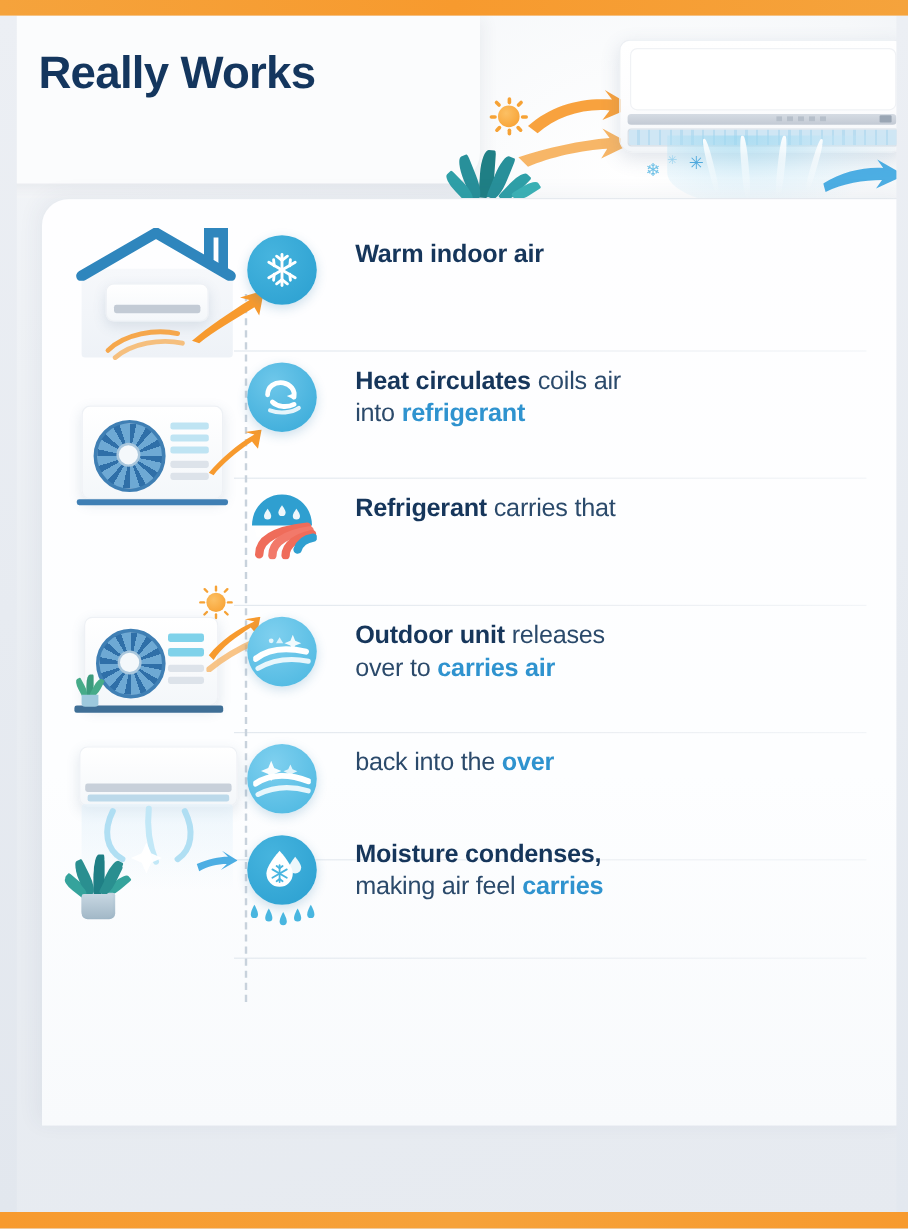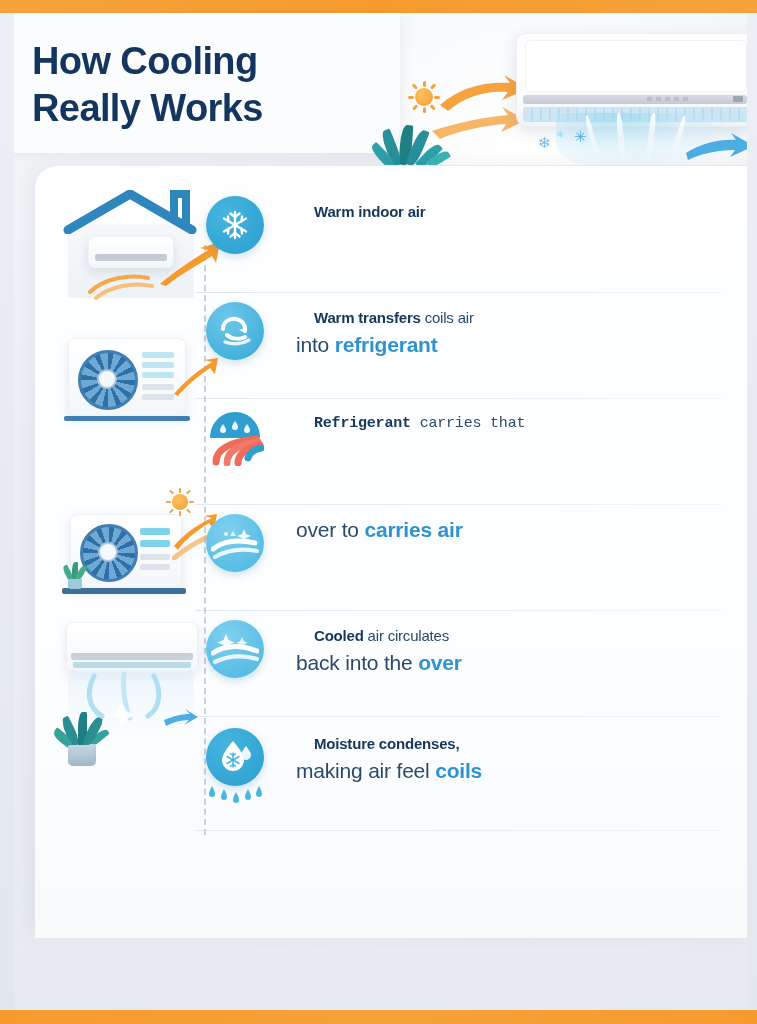--- a/index.html
+++ b/index.html
@@ -85,21 +85,21 @@
   .badge{position:absolute;width:58px;height:58px;border-radius:50%;z-index:10;
     background:radial-gradient(circle at 35% 30%,#46b4de,#2a9fd0);
     box-shadow:0 3px 9px rgba(40,120,170,.22);}
   .badge.soft{background:radial-gradient(circle at 38% 28%,#6ec7ea,#36a9d8);}
   .badge.pale{background:radial-gradient(circle at 38% 28%,#7fd0ef,#49b6e0);}
   .badge-glyph{position:absolute;left:0;top:0;width:58px;height:58px;
     display:flex;align-items:center;justify-content:center;color:#fff;}
 
   
   .txt{position:absolute;left:296px;width:420px;color:#1d3f63;}
-  .line1{font-size:15px;line-height:27px;letter-spacing:-.2px;margin-left:18px;}
+  .line1{font-size:21px;line-height:27px;letter-spacing:-.2px;}
   .line2{font-size:21px;line-height:28px;letter-spacing:-.2px;}
   .b{font-weight:bold;color:#16365b;}
   .n{font-weight:normal;color:#2b4a6b;}
   .hl{font-weight:bold;color:#2f93cf;}
 
   
   .ill{position:absolute;}
   .unit-box{position:absolute;background:linear-gradient(180deg,#ffffff,#f4f7fa);
     border-radius:7px;box-shadow:0 4px 11px rgba(70,100,135,.15);border:1px solid #eef1f5;}
   .fan{position:absolute;border-radius:50%;
@@ -126,21 +126,20 @@
 
   <div class="bar-top"></div>
   <div class="edge-left"></div>
   <div class="edge-right"></div>
 
   <div class="header">
     <div class="hdr-swoop"></div>
     <div class="hdr-white"></div>
 
     <div class="title">
-      <div>How Cooling</div>
       <div>Really Works</div>
     </div>
 
     <div class="sun">
       <div class="sun-core"></div>
       <div class="ray" style="left:15px;top:0;width:2.5px;height:6px;"></div>
       <div class="ray" style="left:15px;top:26px;width:2.5px;height:6px;"></div>
       <div class="ray" style="left:0;top:15px;width:6px;height:2.5px;"></div>
       <div class="ray" style="left:26px;top:15px;width:6px;height:2.5px;"></div>
       <div class="ray" style="left:4px;top:4px;width:6px;height:2.5px;transform:rotate(45deg);"></div>
@@ -325,21 +324,21 @@
         <svg width="36" height="36" viewBox="0 0 36 36">
           <path d="M6,16 C6,9 12,5 19,6 C25,7 29,12 28,18" stroke="#fff" stroke-width="4" fill="none" stroke-linecap="round"></path>
           <path d="M30,14 l-2,6 l-6,-3 Z" fill="#fff"></path>
           <path d="M10,22 C14,26 22,27 28,24" stroke="#fff" stroke-width="4" fill="none" stroke-linecap="round"></path>
           <path d="M8,29 C16,32 26,31 32,27" stroke="#fff" stroke-width="3.4" fill="none" stroke-linecap="round" opacity=".85"></path>
         </svg>
       </div>
     </div>
     <div class="txt" style="top:8px;">
       <div class="line1">
-        <span class="b">Warm transfers</span><span class="n"> coils air</span>
+        <span class="b">Heat circulates</span><span class="n"> coils air</span>
       </div>
       <div class="line2">
         <span class="n">into </span><span class="hl">refrigerant</span>
       </div>
     </div>
     <div class="divider" style="top:102px;"></div>
   </div>
 
   <div class="row" style="top:402px;">
     <div style="position:absolute;left:206px;top:6px;width:58px;height:58px;z-index:10;">
@@ -350,71 +349,71 @@
           <path d="M29,13 c0,0 3,4 3,6 a3,3 0 0 1 -6,0 c0,-2 3,-6 3,-6Z"></path>
           <path d="M41,16 c0,0 3,4 3,6 a3,3 0 0 1 -6,0 c0,-2 3,-6 3,-6Z"></path>
         </g>
         <path d="M6,32 C20,31 40,33 52,30 L52,38 C40,41 22,38 8,40 Z" fill="#ffffff"></path>
         <path d="M10,54 C10,42 22,34 50,31" stroke="#ef6c5a" stroke-width="7" fill="none" stroke-linecap="round"></path>
         <path d="M21,55 C21,44 32,37 52,34" stroke="#f2796a" stroke-width="7" fill="none" stroke-linecap="round"></path>
         <path d="M32,55 C32,46 41,40 54,37" stroke="#ef6c5a" stroke-width="7" fill="none" stroke-linecap="round"></path>
         <path d="M42,50 C44,44 49,41 55,40" stroke="#2f9fd0" stroke-width="7" fill="none" stroke-linecap="round"></path>
       </svg>
     </div>
-    <div class="txt" style="top:8px;font-family:Liberation Mono, monospace;">
+    <div class="txt" style="top:8px;">
       <div class="line1">
         <span class="b">Refrigerant</span><span class="n"> carries that</span>
       </div>
     </div>
     <div class="divider" style="top:102px;"></div>
   </div>
 
   <div class="row" style="top:508px;">
     <div class="badge pale" style="left:206px;top:6px;">
       <div class="badge-glyph">
         <svg width="48" height="48" viewBox="0 0 48 48">
           <path d="M2,30 C12,22 26,20 44,24" stroke="#fff" stroke-width="5" fill="none" stroke-linecap="round"></path>
           <path d="M4,38 C16,31 30,29 46,32" stroke="#fff" stroke-width="4.2" fill="none" stroke-linecap="round" opacity=".85"></path>
           <path d="M33,10 l2,5 l5,2 l-5,2 l-2,5 l-2,-5 l-5,-2 l5,-2 Z" fill="#fff" opacity=".9"></path>
           <circle cx="15" cy="15" r="2" fill="#fff" opacity=".8"></circle>
           <path d="M22,12 l3,5 l-6,0 Z" fill="#fff" opacity=".75"></path>
         </svg>
       </div>
     </div>
     <div class="txt" style="top:8px;">
+      <div class="line1">
+        <span class="b">Outdoor unit</span><span class="n"> releases</span>
+      </div>
       <div class="line2">
         <span class="n">over to </span><span class="hl">carries air</span>
       </div>
     </div>
     <div class="divider" style="top:102px;"></div>
   </div>
 
   <div class="row" style="top:614px;">
     <div class="badge pale" style="left:206px;top:6px;">
       <div class="badge-glyph">
         <svg width="48" height="48" viewBox="0 0 48 48">
           <path d="M2,28 C14,20 30,20 46,26" stroke="#fff" stroke-width="5" fill="none" stroke-linecap="round"></path>
           <path d="M4,37 C18,30 32,30 46,34" stroke="#fff" stroke-width="4.2" fill="none" stroke-linecap="round" opacity=".85"></path>
           <path d="M15,9 l2.5,6 l6,2.5 l-6,2.5 l-2.5,6 l-2.5,-6 l-6,-2.5 l6,-2.5 Z" fill="#fff" opacity=".95"></path>
           <path d="M31,12 l1.8,4 l4,1.8 l-4,1.8 l-1.8,4 l-1.8,-4 l-4,-1.8 l4,-1.8 Z" fill="#fff" opacity=".8"></path>
         </svg>
       </div>
     </div>
     <div class="txt" style="top:8px;">
-      <div class="line1">
-        <span class="b">Cooled</span><span class="n"> air circulates</span>
-      </div>
       <div class="line2">
         <span class="n">back into the </span><span class="hl">over</span>
       </div>
     </div>
     <div class="divider" style="top:102px;"></div>
   </div>
 
-  <div class="row" style="top:722px;">
+  <div class="row" style="top:690px;">
     <div class="badge" style="left:206px;top:6px;">
       <div class="badge-glyph">
         <svg width="40" height="40" viewBox="0 0 40 40">
           <path d="M18,4 C18,4 29,16 29,23 A11,11 0 0 1 7,23 C7,16 18,4 18,4 Z" fill="#fff"></path>
           <path d="M31,9 C31,9 36,15 36,18 A5,5 0 0 1 26,18 C26,15 31,9 31,9 Z" fill="#fff" opacity=".9"></path>
           <g stroke="#49b6e0" stroke-width="1.5" stroke-linecap="round">
             <line x1="18" y1="16" x2="18" y2="30"></line>
               <line x1="12" y1="19.5" x2="24" y2="26.5"></line>
             <line x1="12" y1="26.5" x2="24" y2="19.5"></line>
             <line x1="18" y1="18.5" x2="15.5" y2="16.6"></line>
@@ -430,21 +429,21 @@
       <path d="M20,5 C20,5 23,10 23,13 a3,3 0 0 1 -6,0 C17,10 20,5 20,5 Z" fill="#49b6e0"></path>
       <path d="M32,8 C32,8 35,13 35,16 a3,3 0 0 1 -6,0 C29,13 32,8 32,8 Z" fill="#49b6e0"></path>
       <path d="M44,5 C44,5 47,10 47,13 a3,3 0 0 1 -6,0 C41,10 44,5 44,5 Z" fill="#49b6e0"></path>
       <path d="M55,2 C55,2 58,7 58,10 a3,3 0 0 1 -6,0 C52,7 55,2 55,2 Z" fill="#49b6e0"></path>
     </svg>
     <div class="txt" style="top:8px;">
       <div class="line1">
         <span class="b">Moisture condenses,</span><span class="n"></span>
       </div>
       <div class="line2">
-        <span class="n">making air feel </span><span class="hl">coils</span>
+        <span class="n">making air feel </span><span class="hl">carries</span>
       </div>
     </div>
     <div class="divider" style="top:108px;"></div>
   </div>
 
   <div class="bar-bottom"></div>
 
 </div>
 
 </body></html>

